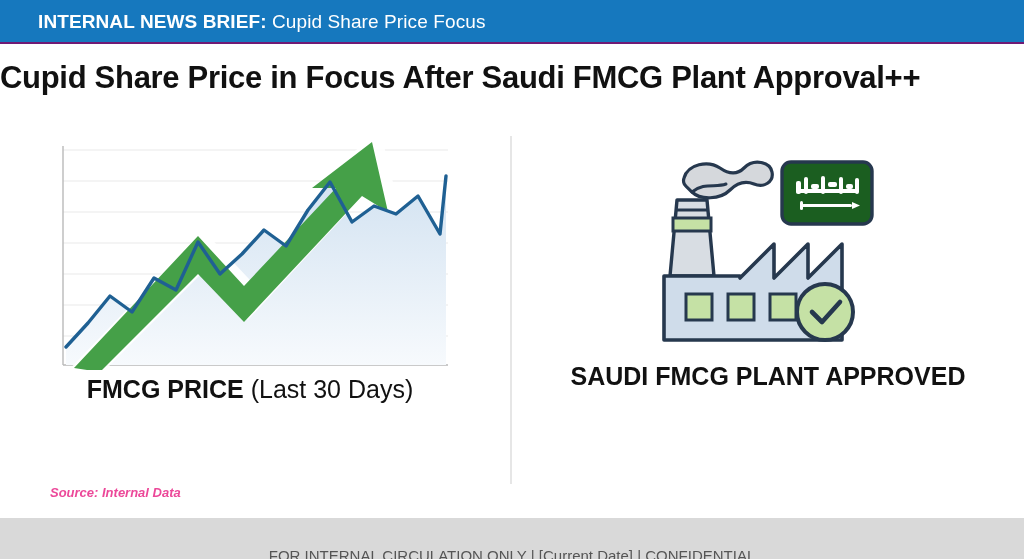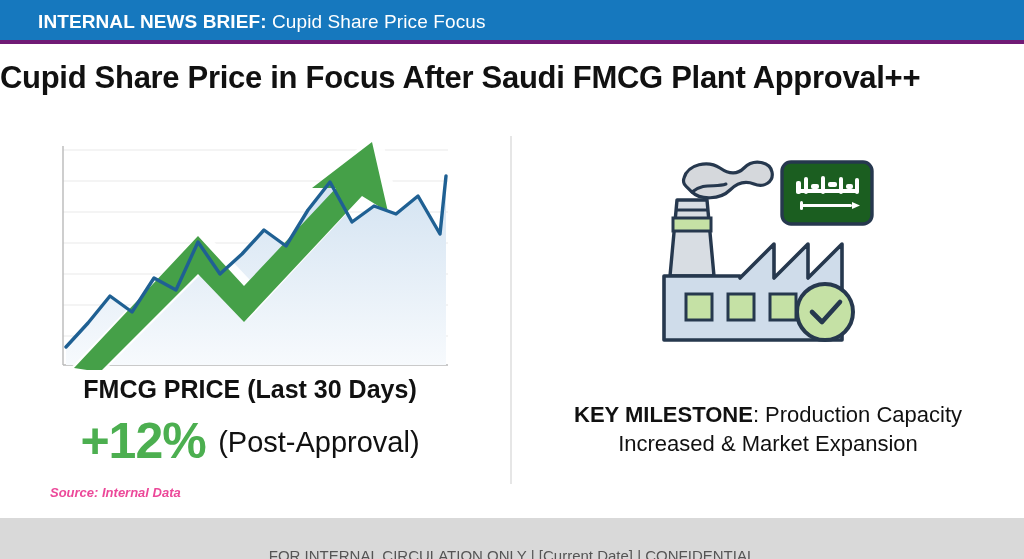--- a/index.html
+++ b/index.html
@@ -17,21 +17,21 @@
     background: #ffffff;
     overflow: hidden;
   }
 
   
   #header-bar {
     position: absolute;
     left: 0; top: 0;
     width: 1024px; height: 44px;
     background: #1678be;
-    border-bottom: 4px solid #701a75;
+    border-bottom: 2px solid #701a75;
     box-sizing: border-box;
   }
   #header-text {
     position: absolute;
     left: 38px; top: 11px;
     font-size: 19px;
     color: #ffffff;
     white-space: nowrap;
     letter-spacing: .1px;
   }
@@ -75,21 +75,21 @@
   #share-price-line {
     position: absolute;
     left: 0; top: 245px;
     width: 500px;
     text-align: center;
     font-size: 25px;
     color: #111111;
     white-space: nowrap;
   }
   #share-price-line .strong { font-weight: bold; }
-  #share-price-line .paren { font-weight: bold; }
+  #share-price-line .paren { font-weight: normal; }
 
   #pct-line {
     position: absolute;
     left: 0; top: 286px;
     width: 500px;
     text-align: center;
     white-space: nowrap;
     line-height: 1;
   }
   #pct-line .pct {
@@ -215,24 +215,20 @@
 
         <path fill="none" stroke="#1f6093" stroke-width="3.4" stroke-linejoin="round" stroke-linecap="round" d="M18,209 L40,185 L62,158 L84,174 L106,140 L128,152 L150,104 L172,136 L194,116 L216,92 L238,108 L260,72 L282,44 L304,84 L326,68 L348,76 L370,58 L392,96 L398,38"></path>
       </svg>
     </div>
 
     <div id="share-price-line">
       <span class="strong">FMCG PRICE</span>
       <span class="paren">(Last 30 Days)</span>
     </div>
 
-    <div id="pct-line">
-      <span class="pct">+12%</span>
-      <span class="post">(Post-Approval)</span>
-    </div>
 
     <div id="source-note">Source: Internal Data</div>
   </div>
 
   <div id="right-panel">
 
     <div id="plant-graphic">
       <svg width="226" height="205" viewBox="0 0 226 205">
 
         <g>
@@ -274,23 +270,21 @@
           </g>
           <g>
             <rect x="142" y="60" width="50" height="3" rx="1.5" fill="#ffffff"></rect>
             <path d="M192,58 L200,61.5 L192,65 Z" fill="#ffffff"></path>
             <rect x="140" y="57" width="3" height="9" rx="1.5" fill="#ffffff"></rect>
           </g>
         </g>
       </svg>
     </div>
 
-
-    <div id="milestone-block">
-      <span class="strong">KEY MILESTONE</span><span>: Production Capacity Increased &amp; Market Expansion</span>
-    </div>
+    <div id="approved-headline">SAUDI FMCG PLANT APPROVED</div>
+
   </div>
 
   <div id="footer-bar">
     <div id="footer-text">FOR INTERNAL CIRCULATION ONLY | [Current Date] | CONFIDENTIAL</div>
   </div>
 
 </div>
 
 </body></html>

